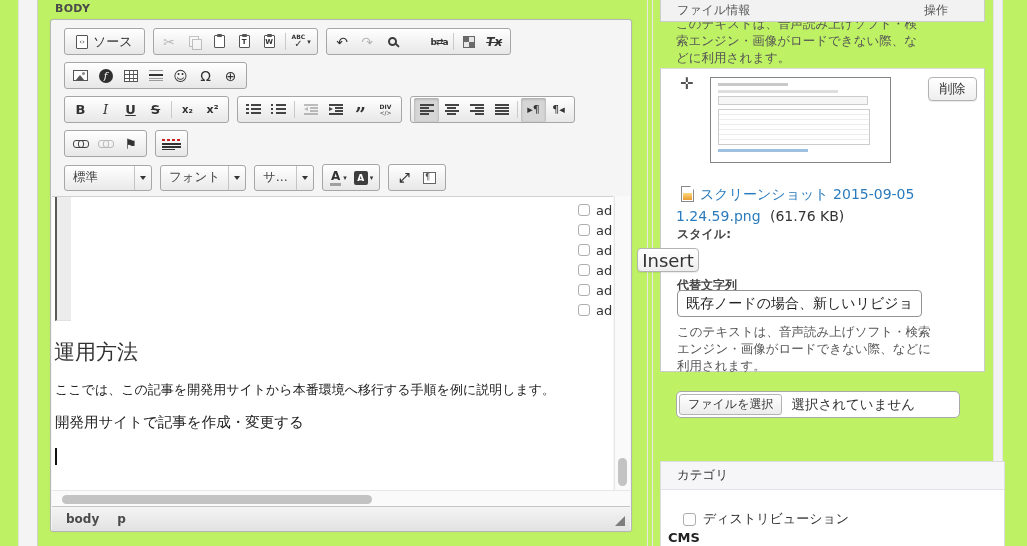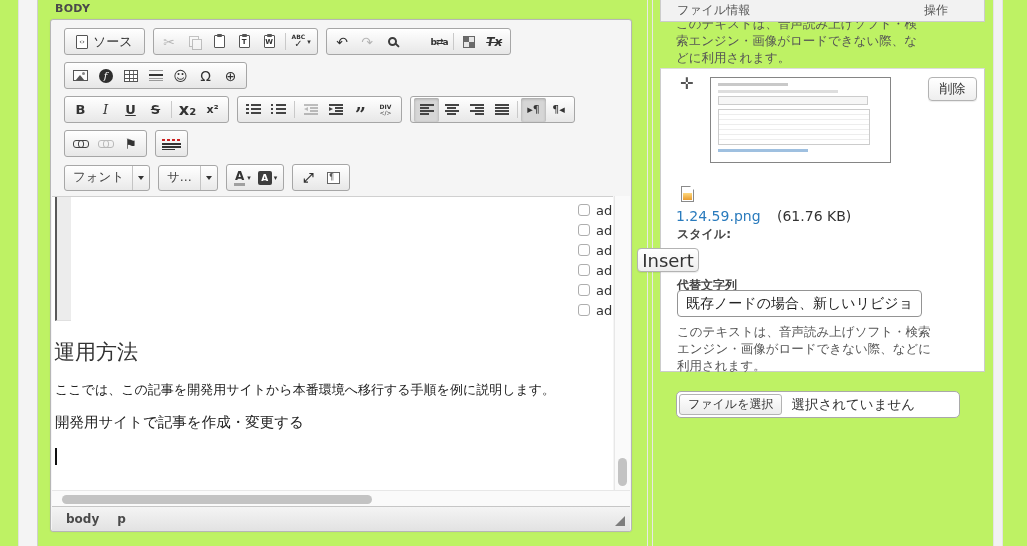--- a/index.html
+++ b/index.html
@@ -152,21 +152,21 @@
     box-shadow:0 1px 1px rgba(0,0,0,.08); font-size:13px; color:#333; cursor:pointer; }
   .btn-delete { left:928px; top:77px; width:49px; height:24px; }
   .file-icon { position:absolute; left:681px; top:186px; width:13px; height:16px; background:#fff; border:1px solid #8a8a8a; }
   .file-icon::after { content:""; position:absolute; left:1px; bottom:1px; width:9px; height:7px;
     background:linear-gradient(#ffd87e,#e89c2f); }
   .file-icon::before { content:""; position:absolute; right:-1px; top:-1px; border-style:solid;
     border-width:0 4px 4px 0; border-color:transparent #fff transparent transparent; }
   .flink { position:absolute; font-size:14px; color:#2a7bbd; cursor:pointer; white-space:nowrap; }
   .flink1 { left:700px; top:186px; }
   .flinkrow { position:absolute; left:676px; top:208px; font-size:14px; white-space:nowrap; }
-  .flinkrow .fsize { color:#333; margin-left:12px; }
+  .flinkrow .fsize { color:#333; margin-left:5px; }
   .style-label { position:absolute; left:677px; top:226px; font-size:12px; font-weight:bold; color:#444; }
   .style-select { position:absolute; left:737px; top:220px; width:160px; height:24px; border:1px solid #979797;
     border-radius:4px; background:linear-gradient(#ffffff,#f4f4f4); display:flex; align-items:center;
     padding:0 6px 0 9px; font-size:13px; color:#222; cursor:pointer; }
   .stepper { margin-left:auto; display:flex; flex-direction:column; align-items:center; gap:2px; }
   .stepper .up { width:0;height:0;border-left:3.5px solid transparent;border-right:3.5px solid transparent;border-bottom:4px solid #444; }
   .stepper .dn { width:0;height:0;border-left:3.5px solid transparent;border-right:3.5px solid transparent;border-top:4px solid #444; }
   .btn-insert { left:637px; top:248px; width:62px; height:24px; font-size:18px; }
   .alt-label { position:absolute; left:677px; top:277px; font-size:12px; font-weight:bold; color:#444; }
   .alt-input { position:absolute; left:677px; top:290px; width:245px; height:27px; border:1px solid #949494;
@@ -285,21 +285,21 @@
         </span>
       </div>
 
       <div class="t-row">
         <span class="grp">
           <span class="btn" style="font-weight:bold">B</span>
           <span class="btn" style="font-style:italic;font-family:'DejaVu Serif',serif">I</span>
           <span class="btn" style="text-decoration:underline;font-weight:bold">U</span>
           <span class="btn" style="text-decoration:line-through;font-weight:bold">S</span>
           <span class="sep"></span>
-          <span class="btn" style="font-size:16px;font-weight:bold">x₂</span>
+          <span class="btn" style="font-size:10px;font-weight:bold">x₂</span>
           <span class="btn" style="font-size:11px;font-weight:bold">x²</span>
         </span>
         <span class="grp">
           <span class="btn">
               <span class="i-list"></span>
             </span>
           <span class="btn">
               <span class="i-list i-ul"></span>
             </span>
           <span class="sep"></span>
@@ -351,20 +351,26 @@
             </span>
         </span>
         <span class="grp">
           <span class="btn">
               <span class="i-break"></span>
             </span>
         </span>
       </div>
 
       <div class="t-row">
+        <span class="combo" style="width:88px">
+          <span class="cw">標準</span>
+          <span class="ca">
+              <span class="tri-d"></span>
+            </span>
+        </span>
         <span class="combo" style="width:86px">
           <span class="cw">フォント</span>
           <span class="ca">
               <span class="tri-d"></span>
             </span>
         </span>
         <span class="combo" style="width:60px">
           <span class="cw">サ...</span>
           <span class="ca">
               <span class="tri-d"></span>
@@ -457,33 +463,42 @@
     <div class="tl1"></div>
     <div class="tl2"></div>
     <div class="tbox"></div>
     <div class="ttable"></div>
     <div class="tl3"></div>
   </div>
 
   <div class="mac-btn btn-delete">削除</div>
 
   <span class="file-icon"></span>
+  <span class="flink flink1">スクリーンショット 2015-09-05</span>
   <div class="flinkrow">
     <span class="flink" style="position:static">1.24.59.png</span>
     <span class="fsize">(61.76 KB)</span>
   </div>
 
   <span class="style-label">スタイル:</span>
 
   <div class="mac-btn btn-insert">Insert</div>
 
   <span class="alt-label">代替文字列</span>
   <input class="alt-input" value="既存ノードの場合、新しいリビジョンを" style="">
   <div class="alt-help">このテキストは、音声読み上げソフト・検索エンジン・画像がロードできない際、などに利用されます。</div>
 
   <span class="addfile-label">ファイルを追加</span>
   <div class="chooser">
     <span class="choose-btn">ファイルを選択</span>
     <span class="nofile">選択されていません</span>
   </div>
 
+  <div class="cat-box">
+    <div class="cat-head">カテゴリ</div>
+    <div class="cat-row">
+      <span class="cbox"></span>
+      <span>ディストリビューション</span>
+    </div>
+    <div class="cat-vocab">CMS</div>
+  </div>
 
 </div>
 
 </body></html>

